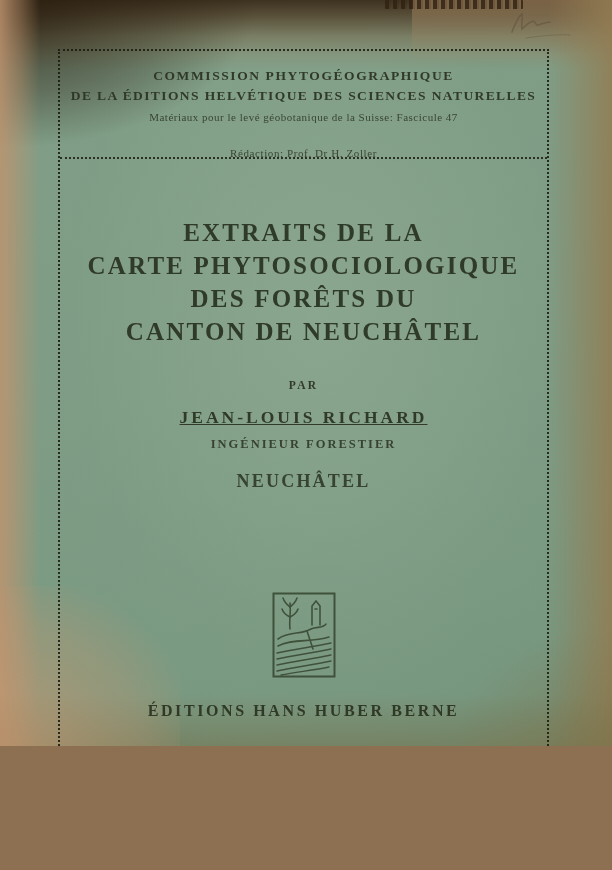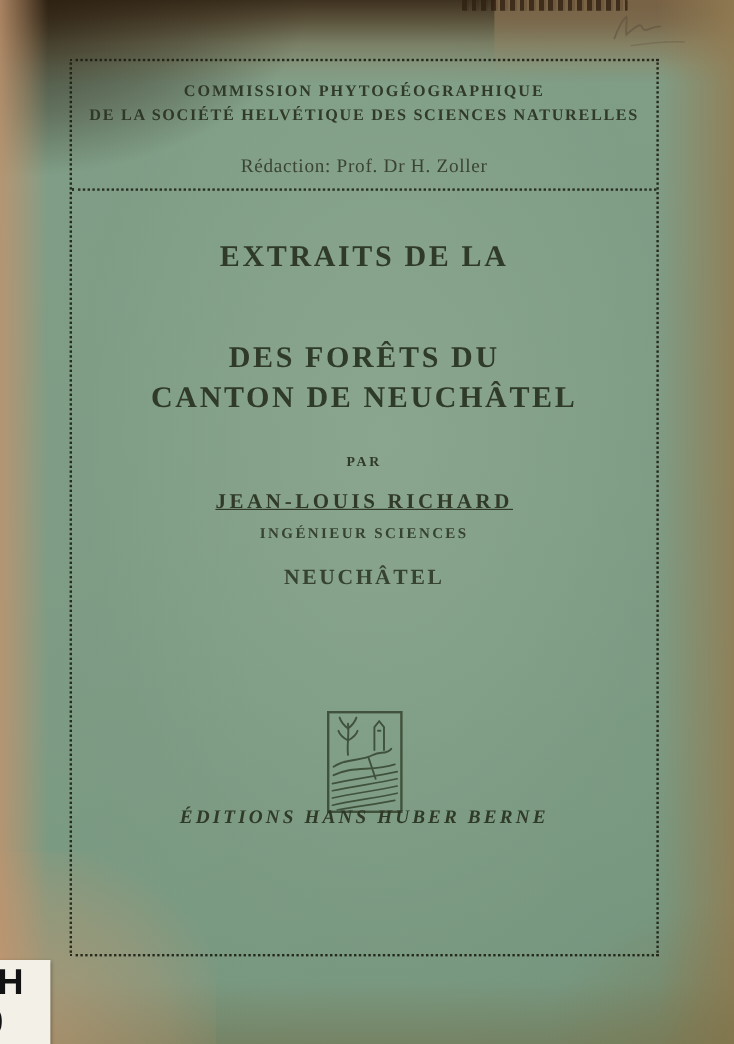--- a/index.html
+++ b/index.html
@@ -1,18 +1,18 @@
 <!DOCTYPE html>
 <html><head>
 <meta charset="utf-8">
 <style>
   html,body{margin:0;padding:0;background:#8d6f52;}
   #photo{
     position:relative;
-    width:612px;height:870px;
+    width:612px;height:746px;
     overflow:hidden;
     font-family:"Liberation Serif","DejaVu Serif",serif;
     background:
       radial-gradient(ellipse at 52% 42%, rgba(140,167,144,.9) 0%, rgba(127,156,133,.6) 55%, rgba(116,148,124,0) 100%),
       linear-gradient(160deg,#82a089 0%,#7e9c85 45%,#77987f 75%,#6f9078 100%);
   }
   
   .edge{position:absolute;pointer-events:none;}
   .edge-top{left:0;top:0;width:612px;height:70px;
     background:linear-gradient(to bottom, rgba(56,40,23,.92) 0%, rgba(77,57,35,.78) 22%, rgba(112,87,57,.45) 52%, rgba(140,112,76,.18) 78%, rgba(140,112,76,0) 100%);}
@@ -41,33 +41,33 @@
 
   
   .frame{position:absolute;left:58px;top:49px;width:487px;height:744px;
     border:2.5px dotted rgba(26,28,17,.88);}
   .divider{position:absolute;left:0;right:0;top:106px;border-top:2.5px dotted rgba(26,28,17,.85);}
 
   .ctext{position:absolute;left:0;right:0;text-align:center;color:rgba(43,53,34,.95);}
   .h1{top:17px;font-size:13.5px;letter-spacing:1.6px;font-weight:bold;}
   .h2{top:37px;font-size:13.5px;letter-spacing:1.4px;font-weight:bold;}
   .h3{top:60px;font-size:11px;letter-spacing:.5px;color:rgba(47,56,38,.88);}
-  .h4{top:79px;font-size:16px;letter-spacing:.6px;color:rgba(47,56,38,.88);}
+  .h4{top:96px;font-size:11px;letter-spacing:.6px;color:rgba(47,56,38,.88);}
 
   .title-line{font-size:25px;letter-spacing:2.2px;font-weight:bold;line-height:33px;color:rgba(44,54,36,.96);}
-  .t1{top:147px;}.t2{top:198px;}.t3{top:231px;}.t4{top:264px;}
+  .t1{top:165px;}.t2{top:198px;}.t3{top:231px;}.t4{top:264px;}
 
   .par{top:328px;font-size:11.5px;letter-spacing:2.2px;font-weight:bold;}
   .author{top:356px;font-size:17.5px;letter-spacing:3px;font-weight:bold;text-decoration:underline;}
   .role{top:386px;font-size:12.5px;letter-spacing:2px;font-weight:bold;color:rgba(46,56,38,.9);}
   .city{top:420px;font-size:18px;letter-spacing:2.2px;font-weight:bold;color:rgba(46,56,38,.9);}
 
   .emblem{position:absolute;left:50%;top:540px;margin-left:-33px;width:66px;height:88px;opacity:.85;}
 
-  .publisher{top:622px;font-size:16px;letter-spacing:2.6px;font-weight:bold;font-style:italic;}
+  .publisher{top:651px;font-size:16px;letter-spacing:2.6px;font-weight:bold;}
   .year{top:676px;font-size:13px;letter-spacing:1.2px;}
 
   
   .label{position:absolute;left:-12px;top:800px;width:54px;height:86px;
     background:#f3f0e8;box-shadow:1px 1px 3px rgba(40,30,20,.4);
     font-family:"Liberation Sans","DejaVu Sans",sans-serif;font-weight:bold;color:#121212;
     overflow:hidden;}
   .label .l1{position:absolute;left:10px;top:4px;font-size:30px;line-height:30px;}
   .label .l2{position:absolute;left:-2px;top:38px;font-size:30px;line-height:30px;}
 </style>
@@ -88,32 +88,34 @@
   <div class="stamp"></div>
 
   <svg class="pencil" width="82" height="36" viewBox="0 0 82 36">
     <path d="M14,26 C17,18 21,10 24,8 C25,12 23,20 24,23 C27,20 31,16 35,15 C38,15 37,20 40,19 C44,18 48,16 52,16" fill="none" stroke="rgba(95,80,62,.55)" stroke-width="1.6" stroke-linecap="round"></path>
     <path d="M28,32 C42,30 58,28 72,29" fill="none" stroke="rgba(95,80,62,.35)" stroke-width="1.2" stroke-linecap="round"></path>
   </svg>
 
   <div class="frame">
 
     <div class="ctext h1">COMMISSION PHYTOGÉOGRAPHIQUE</div>
-    <div class="ctext h2">DE LA SOCIÉTÉ HELVÉTIQUE DES SCIENCES NATURELLES</div>
+    <div class="ctext h2">DE LA ÉDITIONS HELVÉTIQUE DES SCIENCES NATURELLES</div>
+    <div class="ctext h3">Matériaux pour le levé géobotanique de la Suisse: Fascicule 47</div>
     <div class="ctext h4">Rédaction: Prof. Dr H. Zoller</div>
 
     <div class="divider"></div>
 
     <div class="ctext title-line t1">EXTRAITS DE LA</div>
+    <div class="ctext title-line t2">CARTE PHYTOSOCIOLOGIQUE</div>
     <div class="ctext title-line t3">DES FORÊTS DU</div>
     <div class="ctext title-line t4">CANTON DE NEUCHÂTEL</div>
 
     <div class="ctext par">PAR</div>
     <div class="ctext author">JEAN-LOUIS RICHARD</div>
-    <div class="ctext role">INGÉNIEUR SCIENCES</div>
+    <div class="ctext role">INGÉNIEUR FORESTIER</div>
     <div class="ctext city">NEUCHÂTEL</div>
 
     <svg class="emblem" viewBox="0 0 66 88">
       <g fill="none" stroke="#35452f" stroke-width="1.6" stroke-linecap="round">
         <rect x="2.5" y="2.5" width="61" height="83" stroke-width="2"></rect>
 
         <path d="M19,38 C18,30 20,22 19,12"></path>
         <path d="M19,16 C15,13 13,10 12,7"></path>
         <path d="M19,16 C23,13 25,10 26,7"></path>
         <path d="M19,26 C15,24 12,21 11,18"></path>

